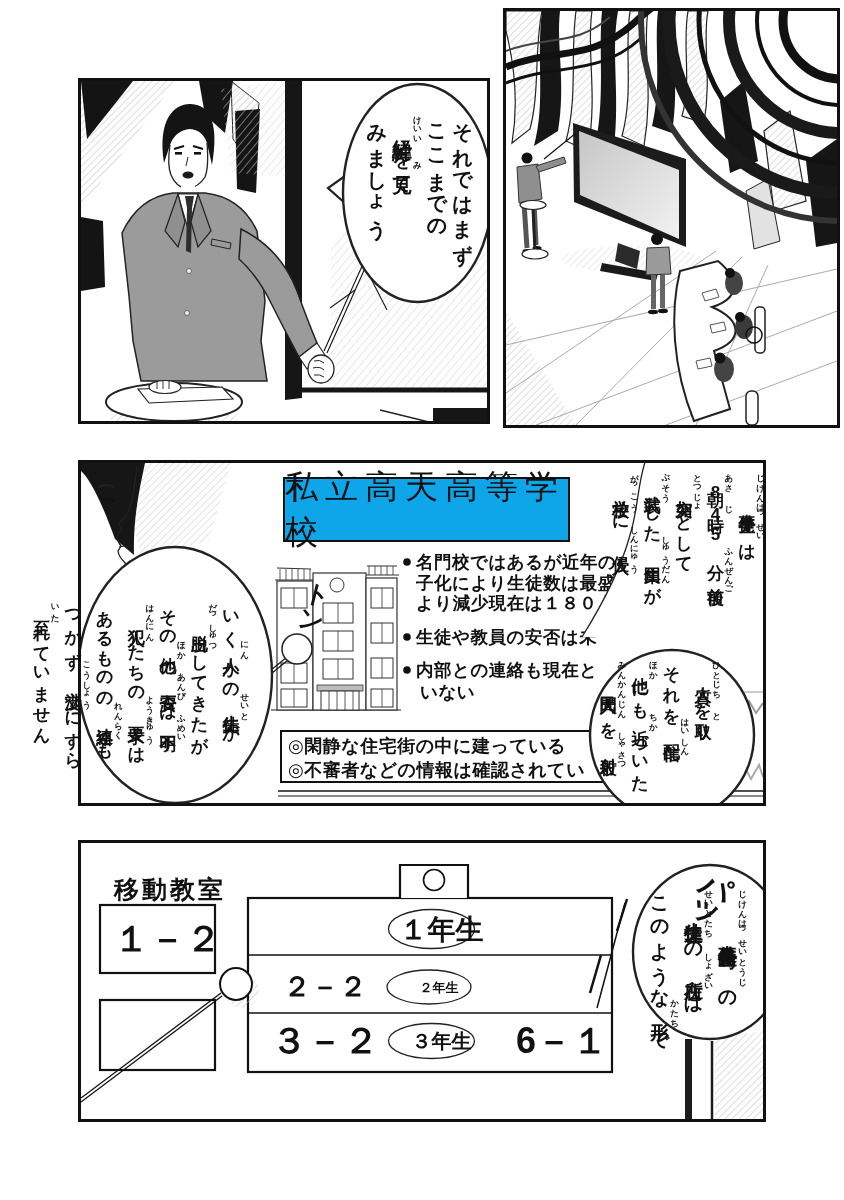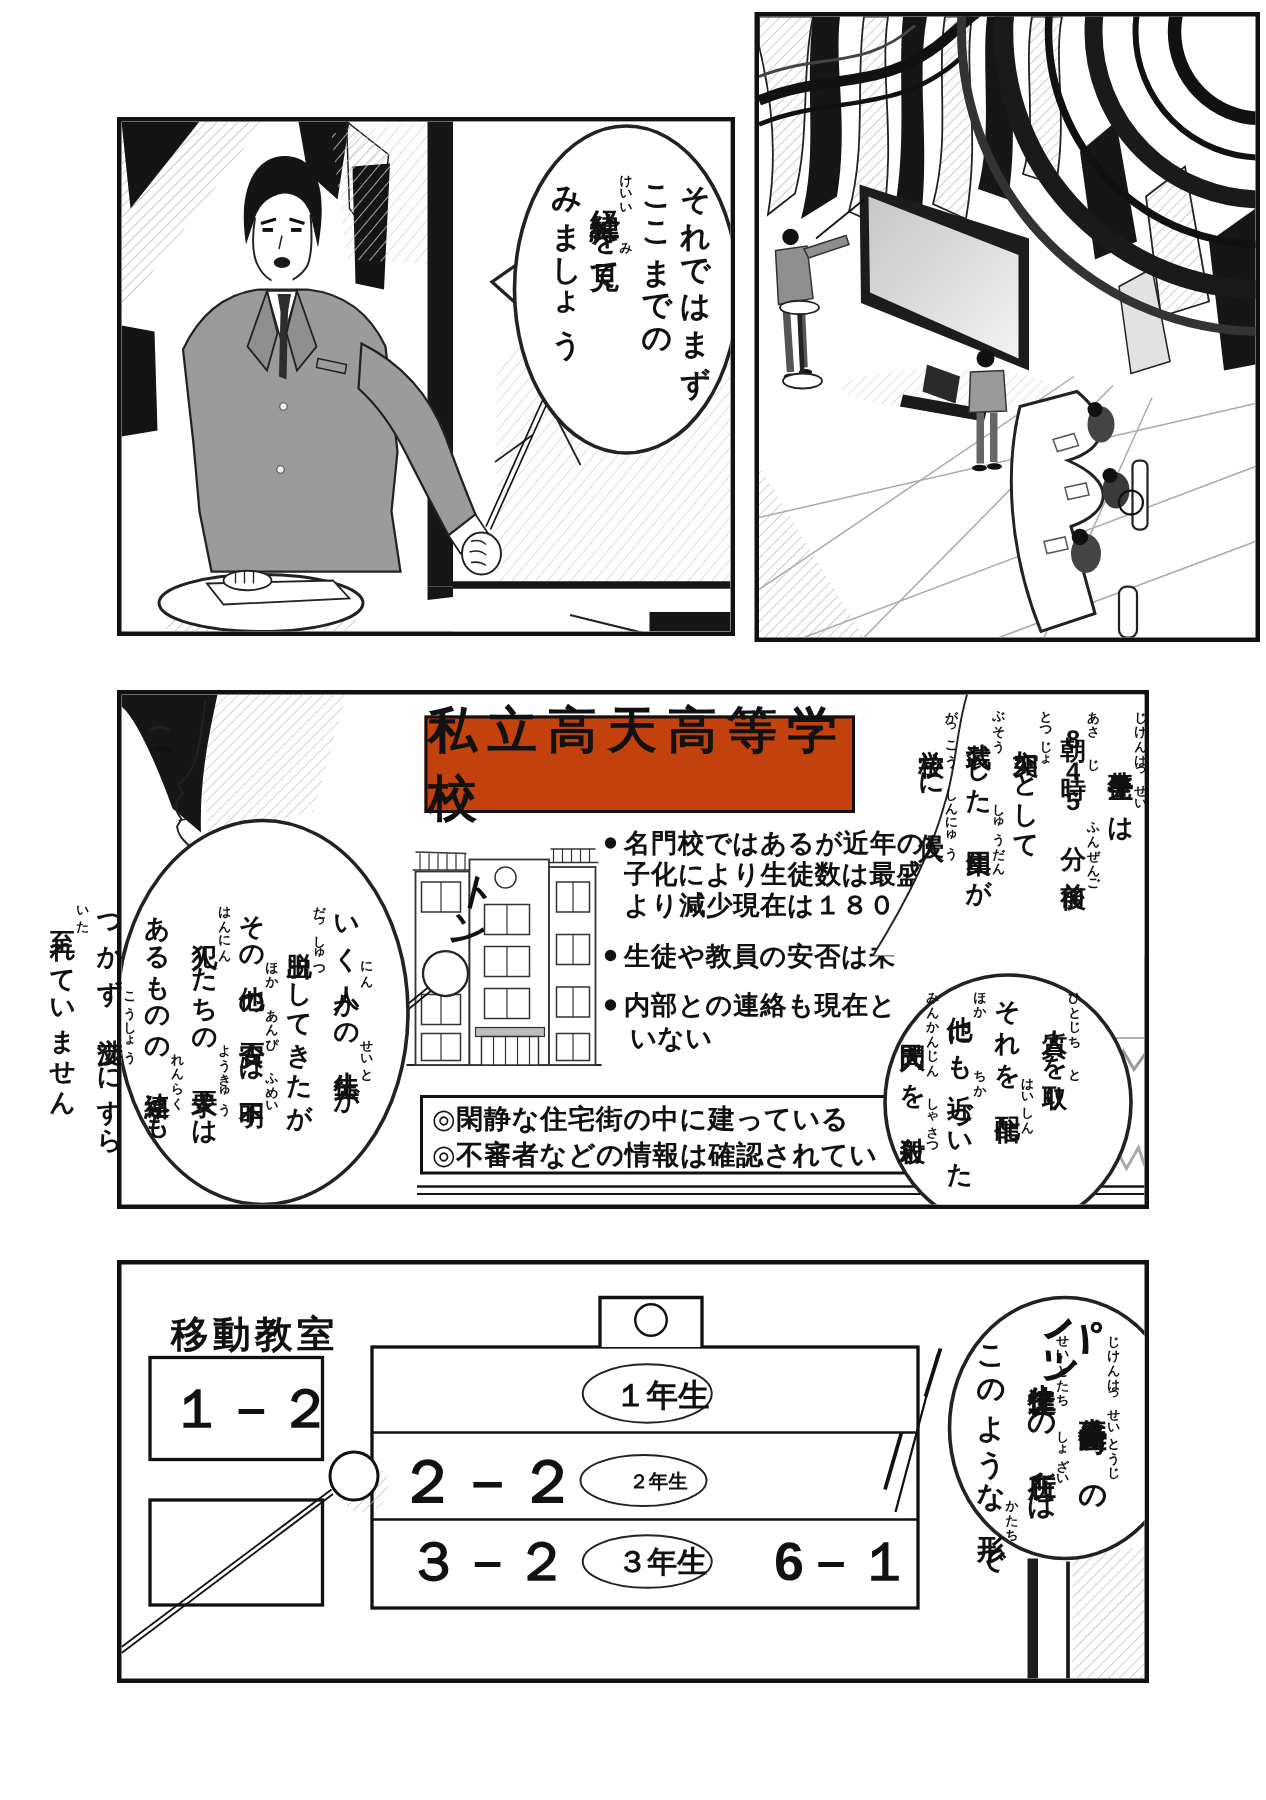--- a/index.html
+++ b/index.html
@@ -6,22 +6,22 @@
   .page{position:relative;width:844px;height:1200px;background:#ffffff;overflow:hidden;
         font-family:"Liberation Sans","DejaVu Sans",sans-serif;color:#111;}
   .panel{position:absolute;border:3px solid #111;background:#fff;box-sizing:border-box;}
   .panel svg{position:absolute;left:0;top:0;}
   
   .vtext{position:absolute;writing-mode:vertical-rl;text-orientation:upright;
          font-weight:700;color:#111;line-height:1.18;letter-spacing:1px;}
   .vtext .col{display:block;margin-block-end:2px;}
   ruby{ruby-align:center;}
   rt{font-size:8.5px;font-weight:600;letter-spacing:0;}
-  .titlebox{position:absolute;border:2.5px solid #111;background:#c2410c;display:flex;
-            align-items:center;justify-content:center;font-weight:700;}
+  .titlebox{position:absolute;border:2.5px solid #111;background:#0ea5e9;display:flex;
+            align-items:center;justify-content:center;font-weight:400;}
   .hlabel{position:absolute;font-weight:700;white-space:nowrap;}
   .cellnum{position:absolute;display:flex;align-items:center;justify-content:center;
            font-weight:600;white-space:nowrap;margin-left:10px;}
   .sfx{position:absolute;writing-mode:vertical-rl;text-orientation:upright;
        font-weight:800;white-space:nowrap;}
 </style>
 </head>
 <body>
 
 <div class="page">
@@ -352,23 +352,23 @@
         <line x1="509" y1="150" x2="520" y2="112" stroke="#111" stroke-width="2.5"></line>
         <line x1="536" y1="88" x2="546" y2="56" stroke="#111" stroke-width="2.5"></line>
       </g>
       <ellipse cx="629" cy="109" rx="77" ry="87" fill="#fff" stroke="#222" stroke-width="2.4"></ellipse>
     </svg>
 
     <div class="hlabel" style="left:33px;top:20px;font-size:25px;letter-spacing:3px;margin-top:10px;">移動教室</div>
     <div class="cellnum" style="left:19px;top:62px;width:115px;height:68px;font-size:36px;">１－２</div>
 
     <div class="cellnum" style="left:176px;top:62px;width:120px;height:44px;font-size:36px;"></div>
-    <div class="cellnum" style="left:308px;top:68px;width:85px;height:37px;font-size:21px;">１年生</div>
-
-    <div class="cellnum" style="left:174px;top:122px;width:120px;height:44px;font-size:40px;">２－２</div>
+    <div class="cellnum" style="left:308px;top:68px;width:85px;height:37px;font-size:28px;">１年生</div>
+
+    <div class="cellnum" style="left:174px;top:122px;width:120px;height:44px;font-size:28px;">２－２</div>
     <div class="cellnum" style="left:306px;top:127px;width:84px;height:35px;font-size:13px;">２年生</div>
     <div class="cellnum" style="left:414px;top:122px;width:110px;height:44px;font-size:36px;"></div>
 
     <div class="cellnum" style="left:174px;top:176px;width:120px;height:44px;font-size:36px;">３－２</div>
     <div class="cellnum" style="left:308px;top:181px;width:85px;height:35px;font-size:20px;">３年生</div>
     <div class="cellnum" style="left:412px;top:176px;width:118px;height:44px;font-size:36px;">6－１</div>
   </div>
 
   <div class="vtext" style="left:648px;top:884px;width:100px;height:160px;font-size:19px;">
     <div class="col"><ruby>事件発生当時<rt>じけんはっせいとうじ</rt></ruby>の</div>

